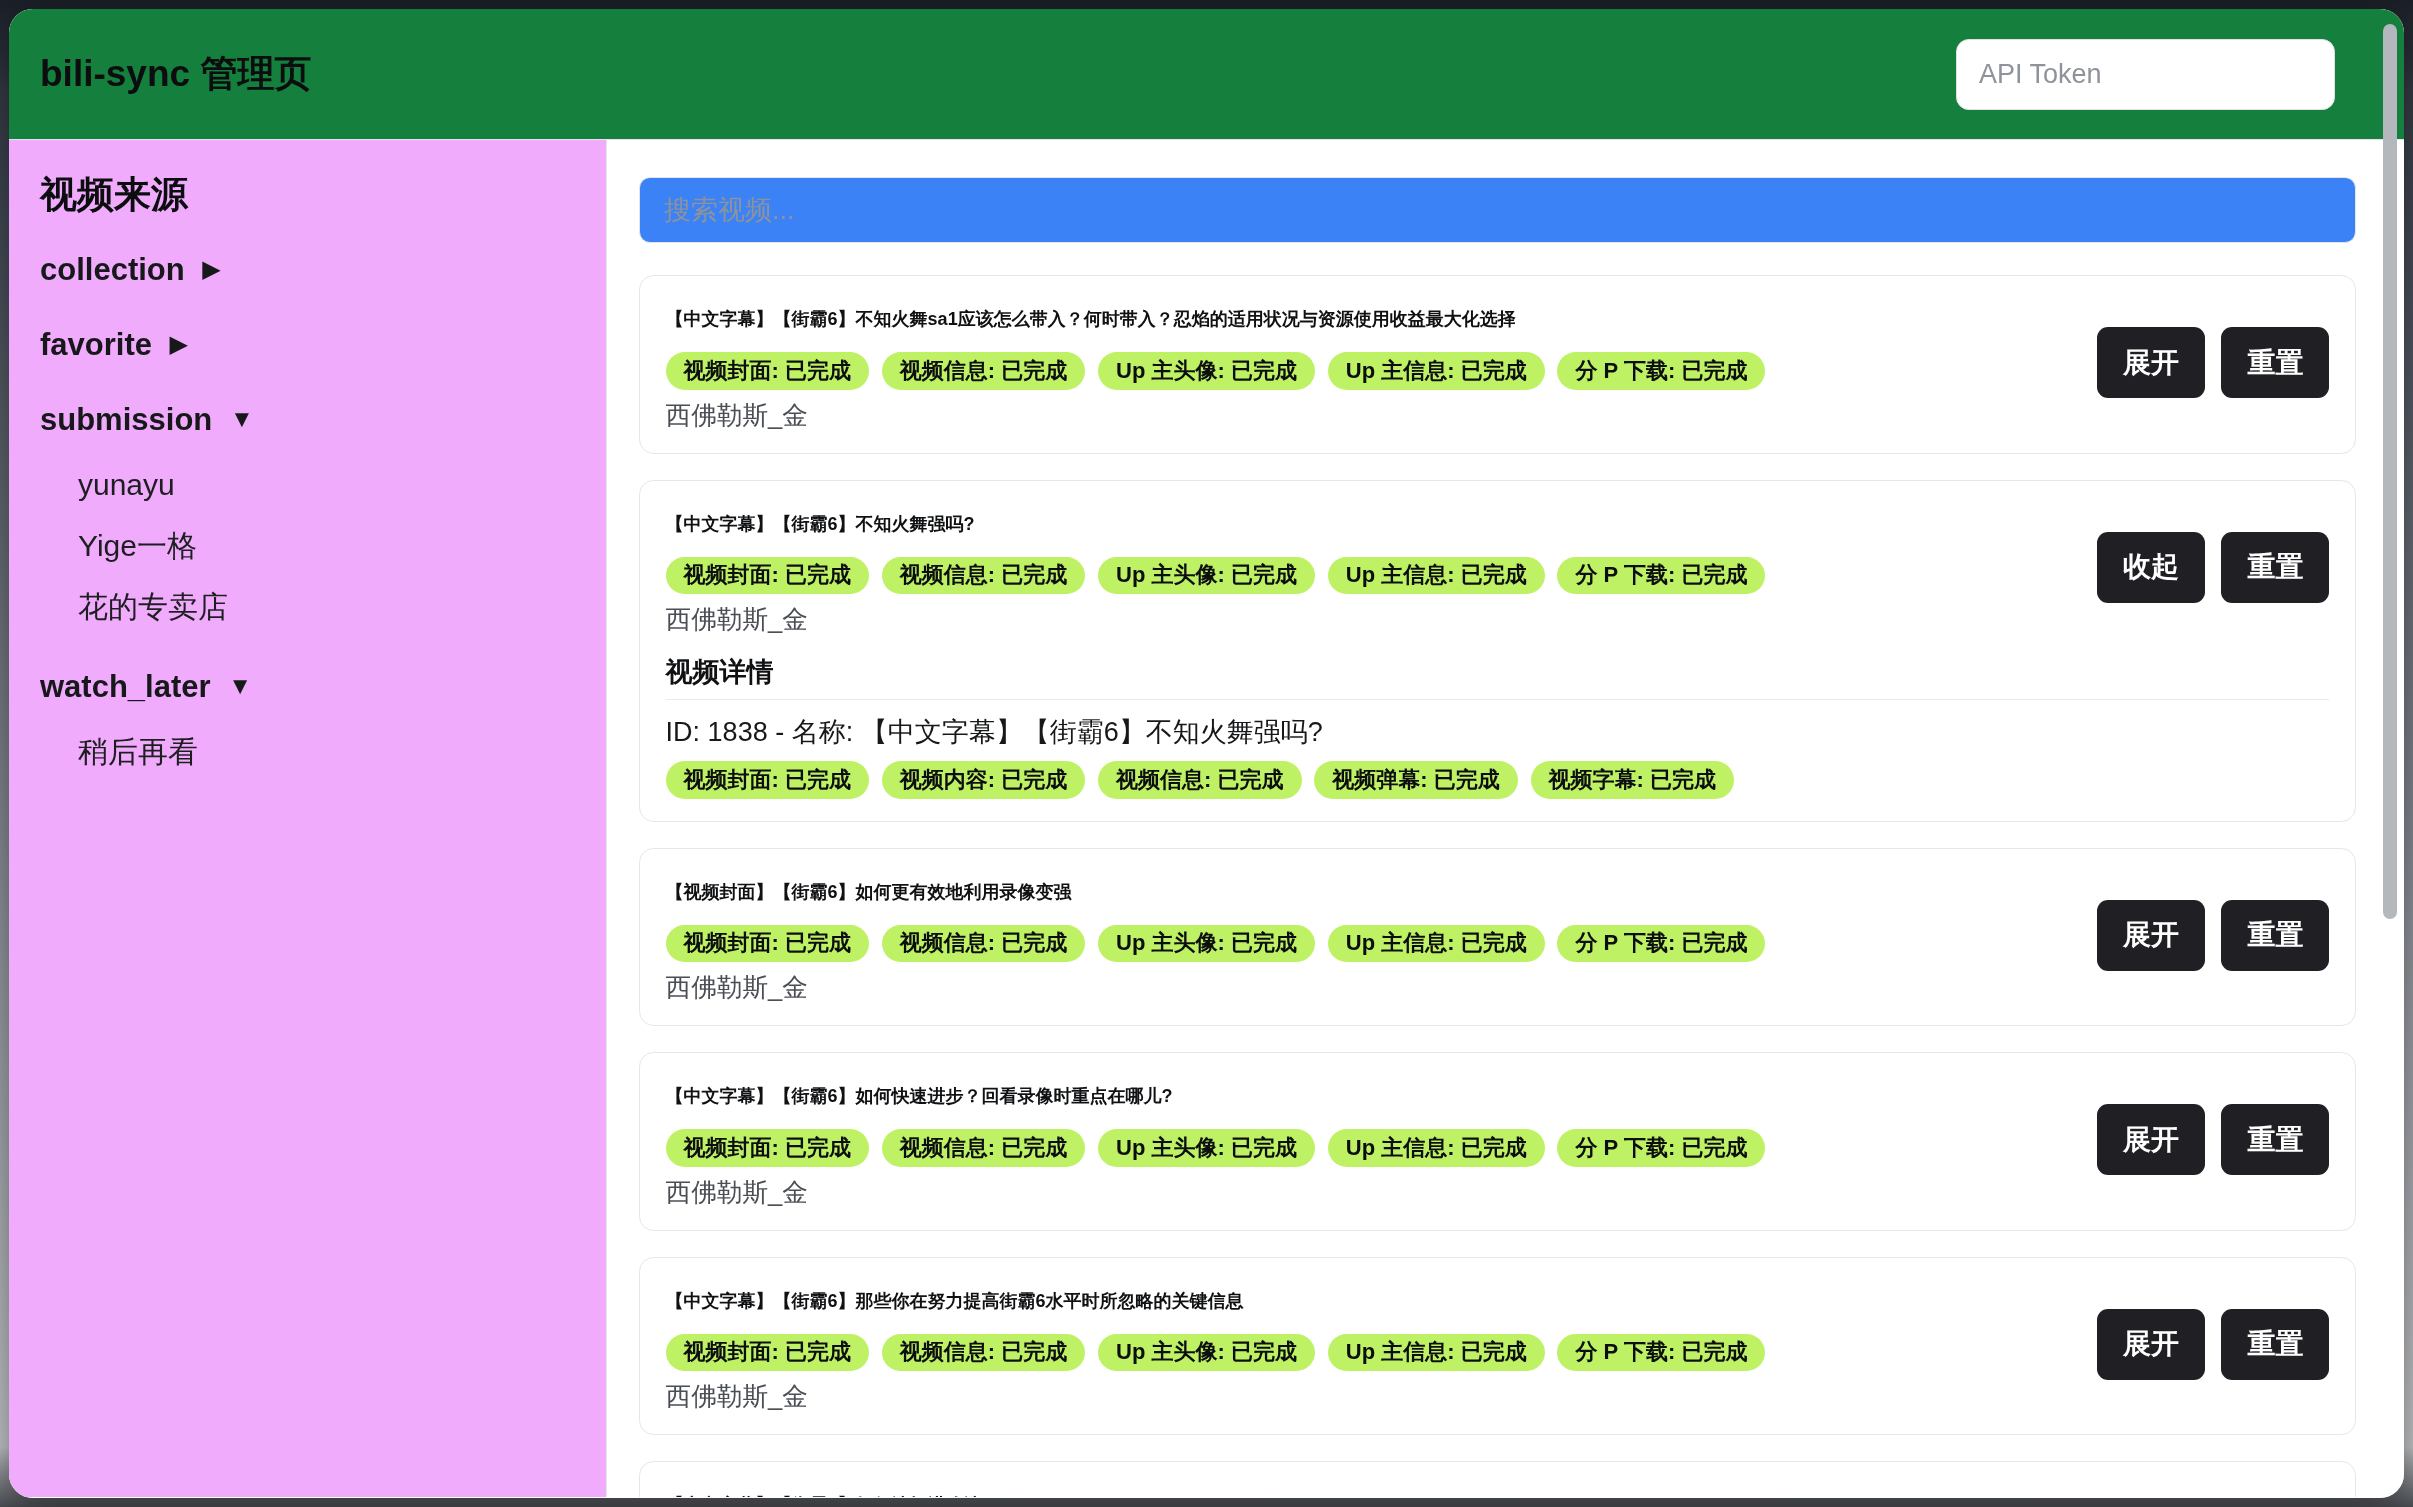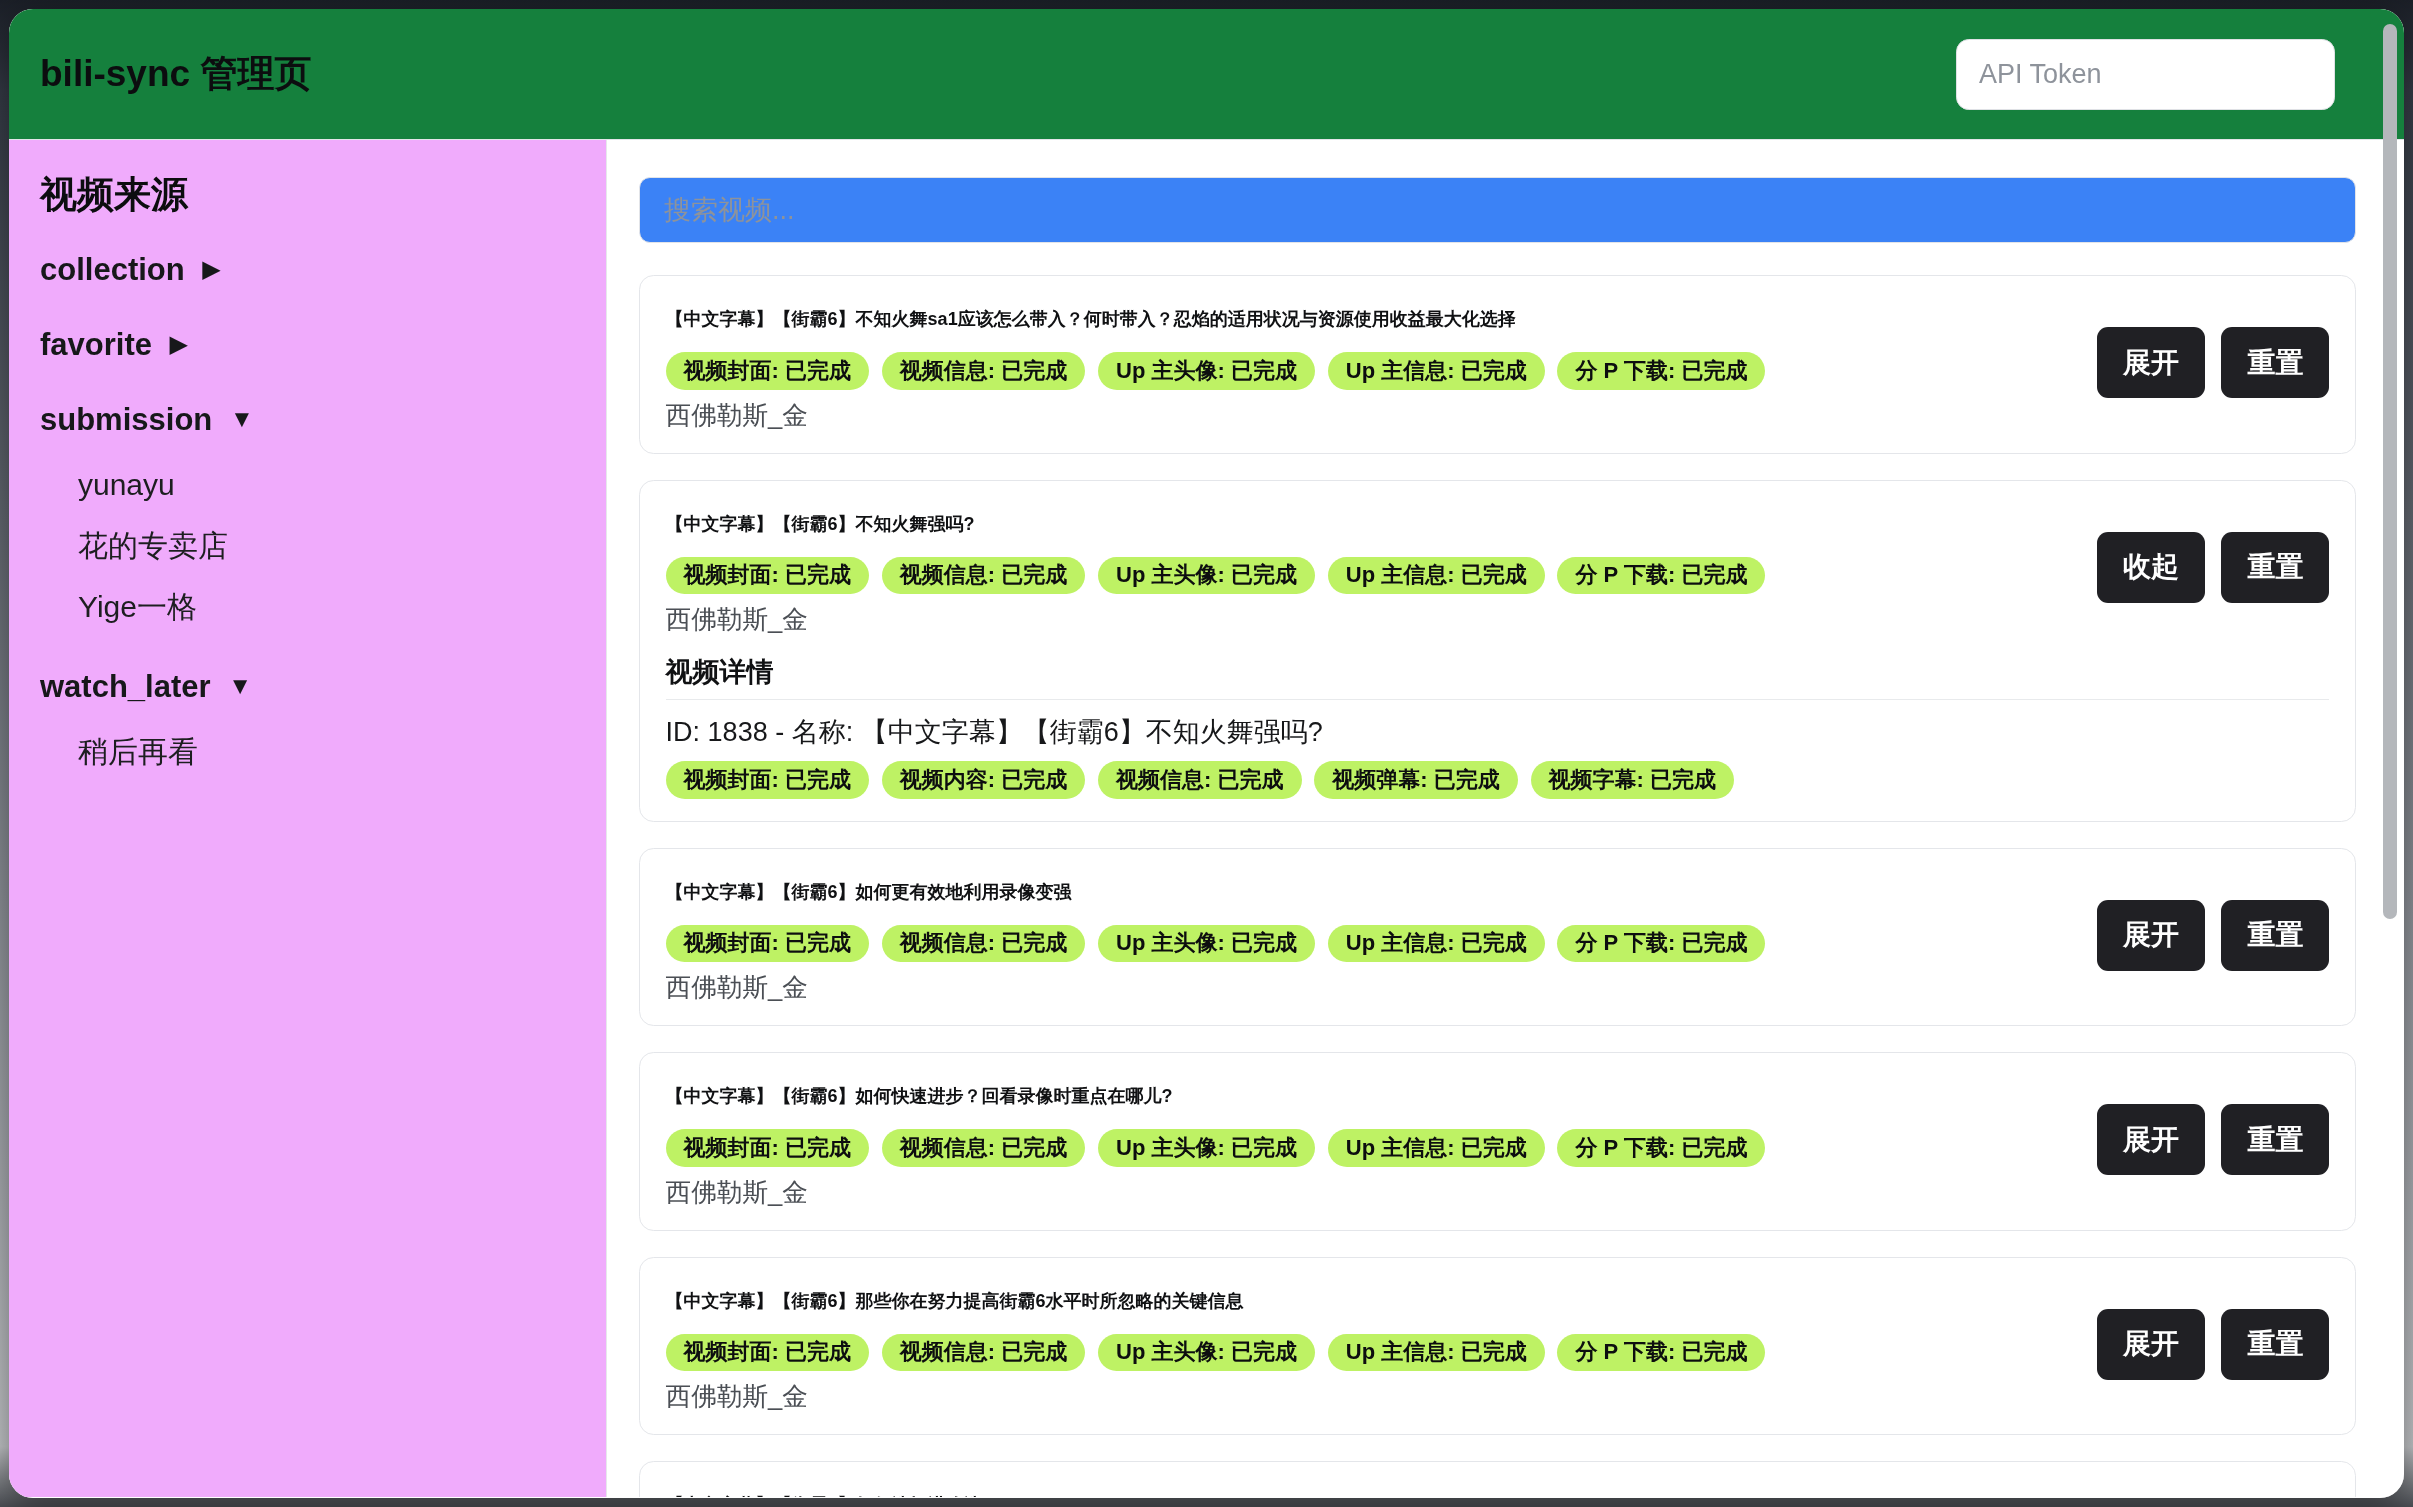--- a/index.html
+++ b/index.html
@@ -104,23 +104,23 @@
   </div>
 
   <div>
     <div class="group-row">
       <span class="group-label">submission</span>
       <span class="arrow">▼</span>
     </div>
 
   <div class="sub-item">yunayu</div>
 
+  <div class="sub-item">Yige一格</div>
+
   <div class="sub-item">花的专卖店</div>
-
-  <div class="sub-item">Yige一格</div>
 </div>
 
   <div>
     <div class="group-row gap-large">
       <span class="group-label">watch_later</span>
       <span class="arrow">▼</span>
     </div>
 
   <div class="sub-item">稍后再看</div>
 </div>
@@ -168,21 +168,21 @@
                 <span class="badge">视频字幕: 已完成</span>
               </div>
     </div>
     <div class="card-actions">
       <button class="btn">收起</button>
       <button class="btn">重置</button>
     </div>
   </div>
 
   <div class="card">
-    <div class="card-title">【中文字幕】【街霸6】如何更有效地利用录像变强</div>
+    <div class="card-title">【视频封面】【街霸6】如何更有效地利用录像变强</div>
     <div class="badge-row">
               <span class="badge">视频封面: 已完成</span>
               <span class="badge">视频信息: 已完成</span>
               <span class="badge">Up 主头像: 已完成</span>
               <span class="badge">Up 主信息: 已完成</span>
               <span class="badge">分 P 下载: 已完成</span>
             </div>
     <div class="card-author">西佛勒斯_金</div>
 
     <div class="card-actions">

